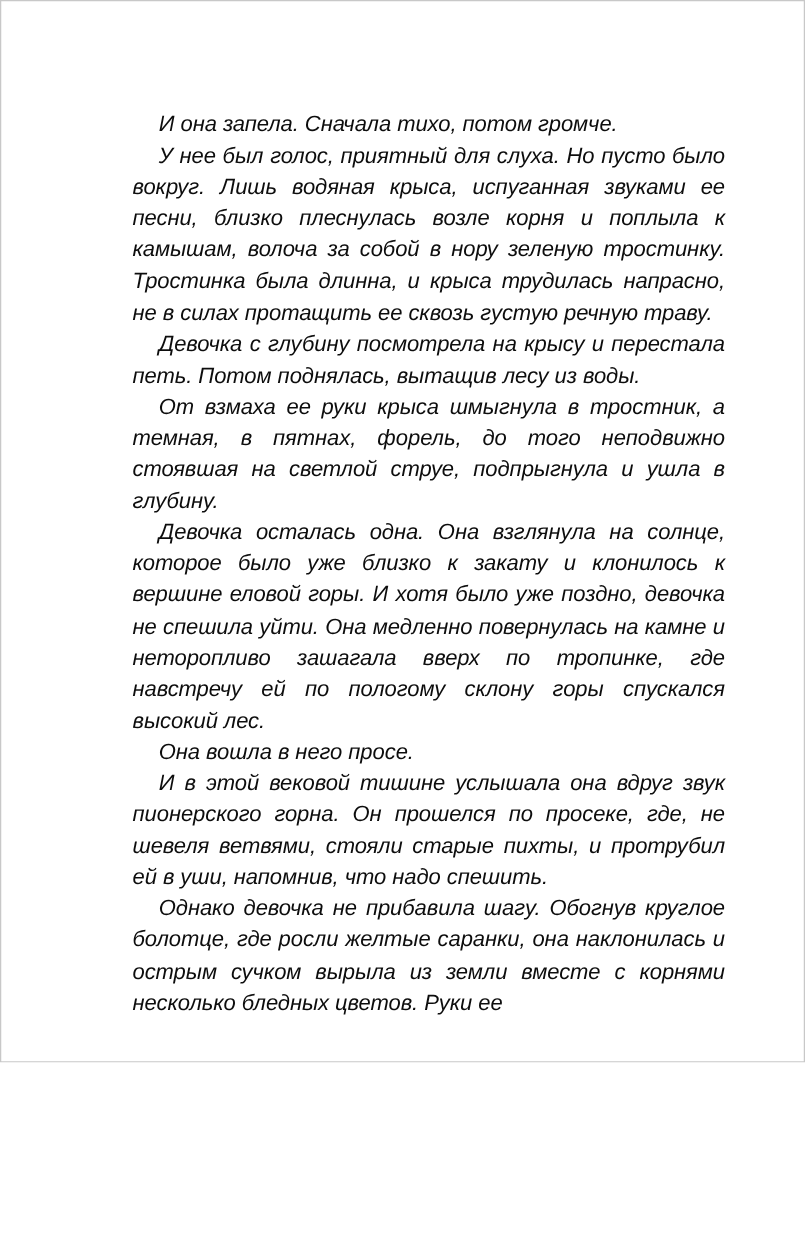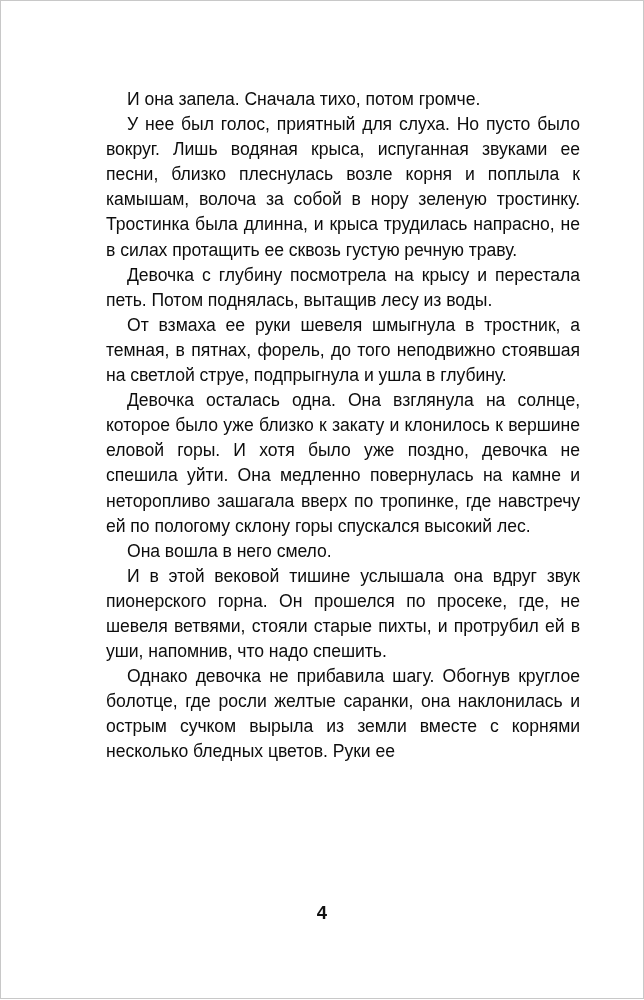--- a/index.html
+++ b/index.html
@@ -4,26 +4,27 @@
 <style>
   html, body {
     margin: 0;
     padding: 0;
     background: #ffffff;
   }
 
   .page {
     position: relative;
     width: 644px;
-    height: 999px;
+    height: 850px;
     background: #ffffff;
     border: 1px solid #c8c8c8;
     box-sizing: border-box;
     overflow: hidden;
     font-family: "Liberation Sans", "DejaVu Sans", sans-serif;
+    font-style: italic;
   }
 
   .text-block {
     position: absolute;
     left: 105px;
     top: 86px;
     width: 474px;
   }
 
   .paragraph {
@@ -59,22 +60,22 @@
 </style>
 </head>
 <body>
 
 <div class="page">
 
   <div class="text-block">
     <p class="paragraph">И она запела. Сначала тихо, потом громче.</p>
     <p class="paragraph">У нее был голос, приятный для слуха. Но пусто было вокруг. Лишь водяная крыса, испуганная зву­ками ее песни, близко плеснулась возле корня и по­плыла к камышам, волоча за собой в нору зеленую тростинку. Тростинка была длинна, и крыса тру­дилась напрасно, не в силах протащить ее сквозь густую речную траву.</p>
     <p class="paragraph">Девочка с глубину посмотрела на крысу и пе­рестала петь. Потом поднялась, вытащив лесу из воды.</p>
-    <p class="paragraph">От взмаха ее руки шевеля шмыгнула в тростник, а темная, в пятнах, форель, до того неподвижно стоявшая на светлой струе, подпрыгнула и ушла в глубину.</p>
+    <p class="paragraph">От взмаха ее руки крыса шмыгнула в тростник, а темная, в пятнах, форель, до того неподвижно стоявшая на светлой струе, подпрыгнула и ушла в глубину.</p>
     <p class="paragraph">Девочка осталась одна. Она взглянула на солн­це, которое было уже близко к закату и клонилось к вершине еловой горы. И хотя было уже поздно, девочка не спешила уйти. Она медленно повер­нулась на камне и неторопливо зашагала вверх по тропинке, где навстречу ей по пологому склону горы спускался высокий лес.</p>
-    <p class="paragraph">Она вошла в него смело.</p>
+    <p class="paragraph">Она вошла в него просе.</p>
     <p class="paragraph">И в этой вековой тишине услышала она вдруг звук пионерского горна. Он прошелся по просе­ке, где, не шевеля ветвями, стояли старые пихты, и протрубил ей в уши, напомнив, что надо спешить.</p>
     <p class="paragraph">Однако девочка не прибавила шагу. Обогнув кру­глое болотце, где росли желтые саранки, она на­клонилась и острым сучком вырыла из земли вме­сте с корнями несколько бледных цветов. Руки ее</p>
   </div>
 
   <div class="page-number">4</div>
 
 </div>
 
 </body></html>

